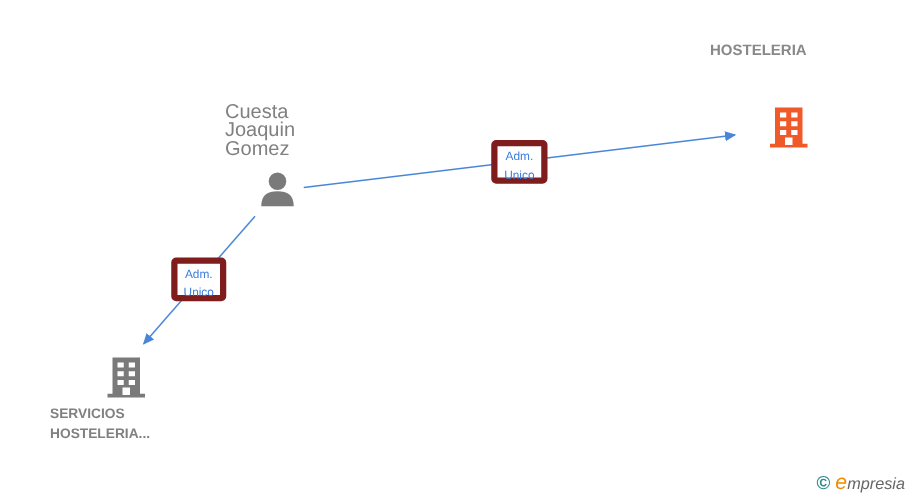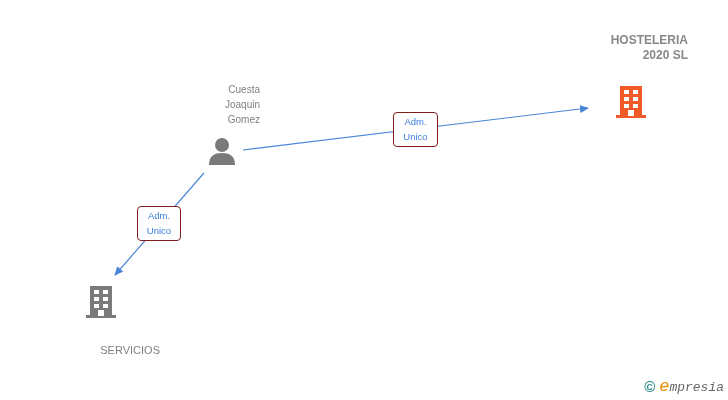--- a/index.html
+++ b/index.html
@@ -1,63 +1,62 @@
 <!DOCTYPE html>
 <html><head>
   <meta charset="utf-8">
   <style>
     html, body { margin: 0; padding: 0; }
     body { width: 728px; height: 400px; background: #ffffff; position: relative; overflow: hidden;
            font-family: "Liberation Sans", sans-serif; }
     .edges { position: absolute; left: 0; top: 0; width: 728px; height: 400px; }
-    .node-label { position: absolute; text-align: right; color: #808080; font-size: 12px; line-height: 15px; }
+    .node-label { position: absolute; text-align: left; color: #808080; font-size: 12px; line-height: 15px; }
     .company-label { font-weight: bold; color: #888888; }
     .person-label { color: #808080; }
     .sub-label { font-weight: normal; font-size: 11px; line-height: 16px; color: #808080; }
     .icon { position: absolute; }
-    .edge-label { position: absolute; background: #ffffff; border: 1px solid #7f1d1d; border-radius: 4px;
+    .edge-label { position: absolute; background: #ffffff; border: 5px solid #7f1d1d; border-radius: 4px;
                   color: #3b7ddd; font-size: 9.5px; line-height: 15px; text-align: center; padding: 1px 4px;
                   box-sizing: border-box; }
     .footer { position: absolute; right: 4px; bottom: 4px; display: flex; align-items: center; gap: 4px; }
     .copy { color: #2e8b8b; font-size: 15px; font-weight: bold; }
-    .brand { color: #666; font-family: Liberation Mono, monospace; font-style: italic; font-size: 13px; }
+    .brand { color: #666; font-family: Liberation Sans, sans-serif; font-style: italic; font-size: 13px; }
     .brand-e { color: #f08c00; font-size: 17px; }
   </style>
 </head>
 <body>
 
 <svg class="edges" viewBox="0 0 728 400">
   <defs>
     <marker id="arrow" markerWidth="10" markerHeight="10" refX="8" refY="5" orient="auto" markerUnits="userSpaceOnUse">
       <path d="M0,1 L9,5 L0,9 Z" fill="#4a86d8"></path>
     </marker>
   </defs>
   <line x1="243" y1="150" x2="588" y2="108" stroke="#4a86d8" stroke-width="1.2" marker-end="url(#arrow)"></line>
   <line x1="204" y1="173" x2="115" y2="275" stroke="#4a86d8" stroke-width="1.2" marker-end="url(#arrow)"></line>
 </svg>
 
 <div class="node-label company-label" style="left:568px; top:33px; width:120px;">
   <div>HOSTELERIA</div>
-  <div>2020  SL</div>
 </div>
 <svg class="icon" style="left:614px; top:84px;" width="34" height="36" viewBox="0 0 34 36">
   <rect x="6" y="2" width="22" height="30" fill="#f05a28"></rect>
   <rect x="2" y="31" width="30" height="3" fill="#f05a28"></rect>
   <g fill="#ffffff">
     <rect x="10" y="6" width="5" height="4"></rect>
       <rect x="19" y="6" width="5" height="4"></rect>
     <rect x="10" y="13" width="5" height="4"></rect>
       <rect x="19" y="13" width="5" height="4"></rect>
     <rect x="10" y="20" width="5" height="4"></rect>
       <rect x="19" y="20" width="5" height="4"></rect>
     <rect x="14" y="26" width="6" height="6"></rect>
   </g>
 </svg>
 
-<div class="node-label person-label" style="left:180px; top:82px; width:80px; font-size:10px; line-height:15px;">
+<div class="node-label person-label" style="left:180px; top:82px; width:80px; font-size:16px; line-height:15px;">
   <div>Cuesta</div>
   <div>Joaquin</div>
   <div>Gomez</div>
 </div>
 <svg class="icon" style="left:207px; top:136px;" width="30" height="30" viewBox="0 0 30 30">
   <circle cx="15" cy="9" r="7" fill="#7a7a7a"></circle>
   <path d="M2,29 C2,20 7,17 15,17 C23,17 28,20 28,29 Z" fill="#7a7a7a"></path>
 </svg>
 
 <div class="edge-label" style="left:393px; top:112px; width:45px; height:35px;">
@@ -75,20 +74,21 @@
   <g fill="#ffffff">
     <rect x="10" y="6" width="5" height="4"></rect>
       <rect x="19" y="6" width="5" height="4"></rect>
     <rect x="10" y="13" width="5" height="4"></rect>
       <rect x="19" y="13" width="5" height="4"></rect>
     <rect x="10" y="20" width="5" height="4"></rect>
       <rect x="19" y="20" width="5" height="4"></rect>
     <rect x="14" y="26" width="6" height="6"></rect>
   </g>
 </svg>
-<div class="node-label sub-label" style="left:40px; top:342px; width:120px;">
+<div class="node-label sub-label" style="left:40px; top:323px; width:120px;font-weight:bold;">
   <div>SERVICIOS</div>
+  <div>HOSTELERIA...</div>
 </div>
 
 <div class="footer">
   <span class="copy">©</span>
   <span class="brand"><span class="brand-e">e</span><span>mpresia</span></span>
 </div>
 
 </body></html>

